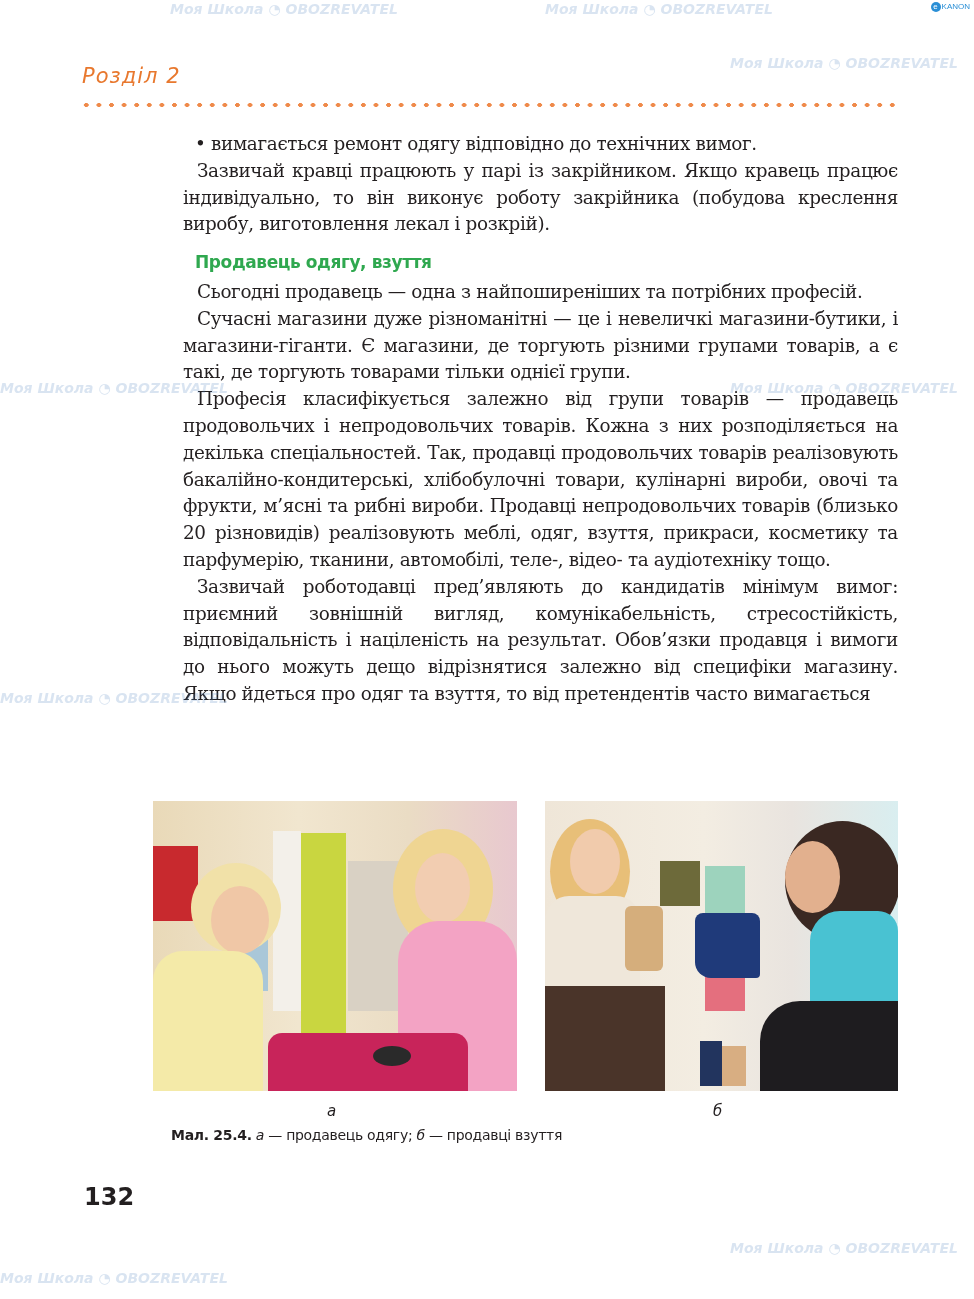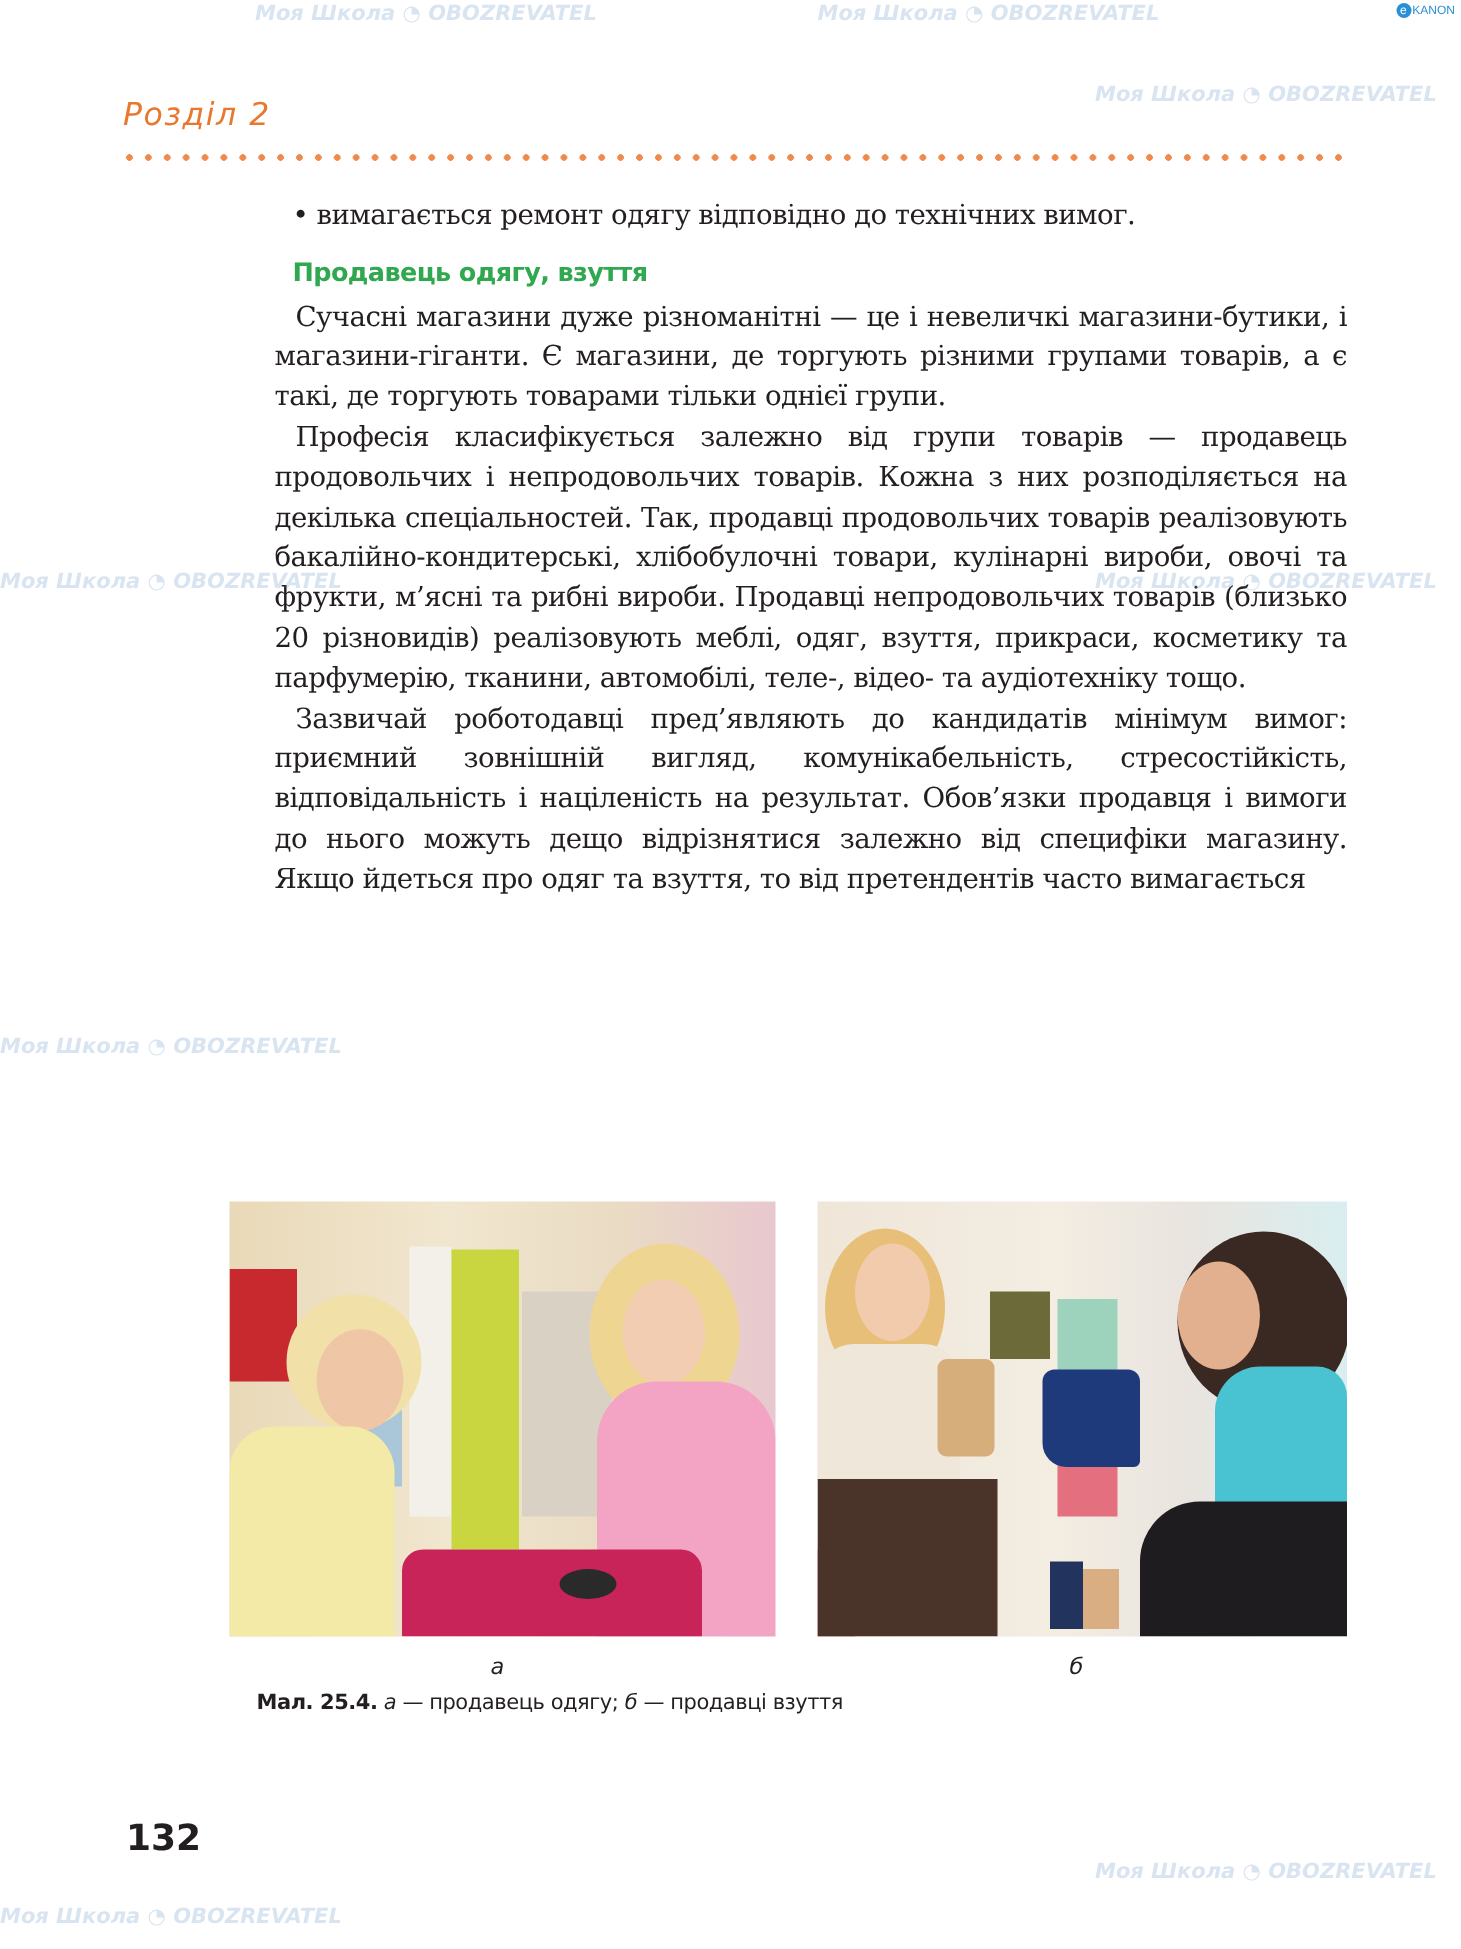--- a/index.html
+++ b/index.html
@@ -62,42 +62,44 @@
     font-family: "DejaVu Sans", sans-serif; font-style: italic; font-size: 15px; color: #231f20;
   }
   .caption {
     position: absolute; left: 171px; top: 1127px;
     font-family: "DejaVu Sans", sans-serif; font-size: 14px; color: #231f20; letter-spacing: -0.3px;
   }
   .caption .num { font-weight: bold; }
   .caption .it { font-style: italic; }
   .page-number {
     position: absolute; left: 84px; top: 1183px;
-    font-family: "DejaVu Sans", sans-serif; font-weight: bold; font-size: 24px; color: #231f20; margin-top: 28px;
+    font-family: "DejaVu Sans", sans-serif; font-weight: bold; font-size: 24px; color: #231f20;
   }
   .wm {
     position: absolute; font-family: "DejaVu Sans", sans-serif; font-size: 14px;
     color: rgba(80,130,190,0.22); font-style: italic; font-weight: bold; white-space: nowrap; pointer-events: none;
   }
 </style>
 </head>
 <body>
 
 <div class="corner-badge">
   <span class="e">e</span><span>KANON</span>
 </div>
 
 <div class="header">
   <div class="chapter">Розділ 2</div>
   <div class="dots"></div>
 </div>
 
 <div class="body-text">
   <p class="bullet"><span class="dot">•</span><span>вимагається ремонт одягу відповідно до технічних вимог.</span></p>
+  <p class="ind">Зазвичай кравці працюють у парі із закрійником. Якщо кравець працює індивідуально, то він виконує роботу закрійника (побудова креслення виробу, виготовлення лекал і розкрій).</p>
   <div class="section-head">Продавець одягу, взуття</div>
+  <p class="ind">Сьогодні продавець — одна з найпоширеніших та потрібних професій.</p>
   <p class="ind">Сучасні магазини дуже різноманітні — це і невеличкі магазини-бутики, і магазини-гіганти. Є магазини, де торгують різними групами товарів, а є такі, де торгують товарами тільки однієї групи.</p>
   <p class="ind">Професія класифікується залежно від групи товарів — продавець продовольчих і непродовольчих товарів. Кожна з них розподіляється на декілька спеціальностей. Так, продавці продовольчих товарів реалізовують бакалійно-кондитерські, хлібобулочні товари, кулінарні вироби, овочі та фрукти, м’ясні та рибні вироби. Продавці непродовольчих товарів (близько 20 різновидів) реалізовують меблі, одяг, взуття, прикраси, косметику та парфумерію, тканини, автомобілі, теле-, відео- та аудіотехніку тощо.</p>
   <p class="ind">Зазвичай роботодавці пред’являють до кандидатів мінімум вимог: приємний зовнішній вигляд, комунікабельність, стресостійкість, відповідальність і націленість на результат. Обов’язки продавця і вимоги до нього можуть дещо відрізнятися залежно від специфіки магазину. Якщо йдеться про одяг та взуття, то від претендентів часто вимагається</p>
 </div>
 
 <div class="photo photo-a" title="Продавчиня показує одяг покупниці">
   <div class="rect" style="left:0;top:45px;width:45px;height:75px;background:#c8292e;"></div>
   <div class="rect" style="left:120px;top:30px;width:28px;height:180px;background:#f3f0ea;"></div>
   <div class="rect" style="left:148px;top:32px;width:45px;height:200px;background:#c9d640;"></div>
   <div class="rect" style="left:195px;top:60px;width:60px;height:150px;background:#d9d1c4;"></div>

